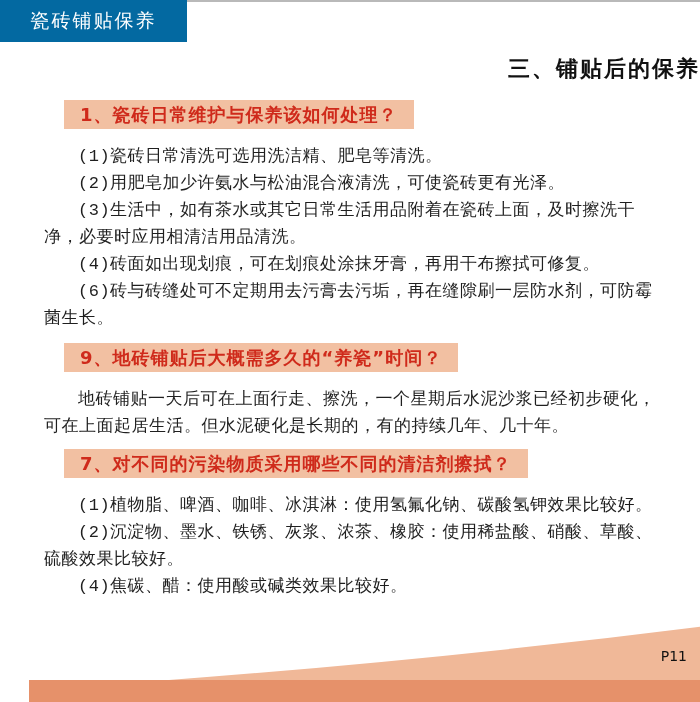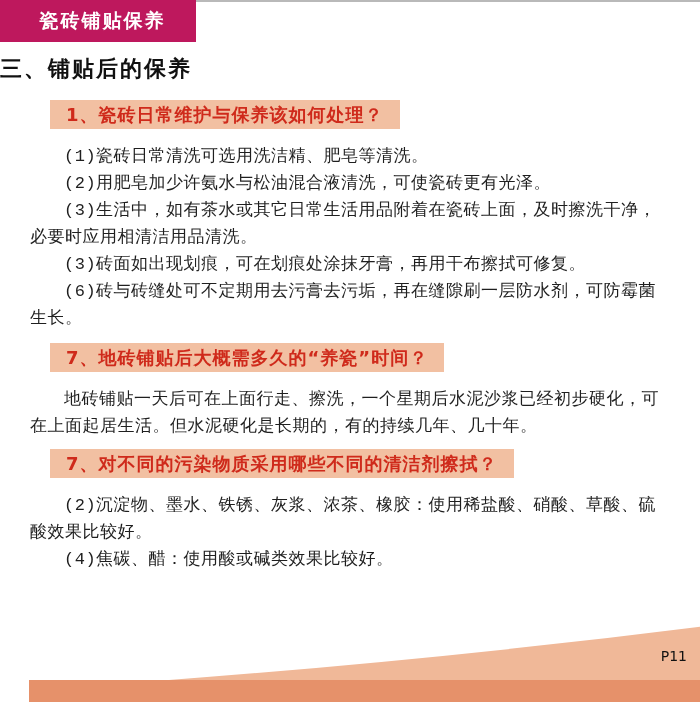--- a/index.html
+++ b/index.html
@@ -12,35 +12,34 @@
     color:#1f1f1f;
     box-sizing:border-box;
   }
   .top-line{
     position:absolute;top:0;left:0;width:700px;height:2px;
     background:#b9b9b9;
   }
   .badge{
     position:absolute;top:0;left:0;
     width:187px;height:42px;
-    background:#be185d;
+    background:#0369a1;
     color:#ffffff;
-    font-size:19px;font-weight:bold;
+    font-size:19px;font-weight:normal;
     display:flex;align-items:center;justify-content:center;
     letter-spacing:2px;
-    padding-left:9px;
   }
   .title{
     margin:54px 0 0 0;
-    text-align:left;
+    text-align:right;
     font-size:22px;line-height:30px;
     font-weight:bold;color:#111111;
     letter-spacing:2px;
   }
-  .content{padding:0 30px;}
+  .content{padding:0 44px;}
   .bar-wrap{font-size:0;}
   .bar{
     display:inline-block;
     margin-left:20px;
     background:#f2c0a2;
     color:#cf2a1b;
     font-size:18px;font-weight:bold;
     line-height:29px;
     padding:0 16px;
     letter-spacing:1px;
@@ -80,35 +79,36 @@
 
   <div class="content">
 
     <div class="bar-wrap s1">
       <span class="bar">1、瓷砖日常维护与保养该如何处理？</span>
     </div>
     <div class="paras">
       <p>(1)瓷砖日常清洗可选用洗洁精、肥皂等清洗。</p>
       <p>(2)用肥皂加少许氨水与松油混合液清洗，可使瓷砖更有光泽。</p>
       <p>(3)生活中，如有茶水或其它日常生活用品附着在瓷砖上面，及时擦洗干净，必要时应用相清洁用品清洗。</p>
-      <p>(3)砖面如出现划痕，可在划痕处涂抹牙膏，再用干布擦拭可修复。</p>
+      <p>(4)砖面如出现划痕，可在划痕处涂抹牙膏，再用干布擦拭可修复。</p>
       <p>(6)砖与砖缝处可不定期用去污膏去污垢，再在缝隙刷一层防水剂，可防霉菌生长。</p>
     </div>
 
     <div class="bar-wrap s2">
-      <span class="bar">7、地砖铺贴后大概需多久的“养瓷”时间？</span>
+      <span class="bar">9、地砖铺贴后大概需多久的“养瓷”时间？</span>
     </div>
     <div class="paras">
       <p>地砖铺贴一天后可在上面行走、擦洗，一个星期后水泥沙浆已经初步硬化，可在上面起居生活。但水泥硬化是长期的，有的持续几年、几十年。</p>
     </div>
 
     <div class="bar-wrap s3">
       <span class="bar">7、对不同的污染物质采用哪些不同的清洁剂擦拭？</span>
     </div>
     <div class="paras">
+      <p>(1)植物脂、啤酒、咖啡、冰淇淋：使用氢氟化钠、碳酸氢钾效果比较好。</p>
       <p>(2)沉淀物、墨水、铁锈、灰浆、浓茶、橡胶：使用稀盐酸、硝酸、草酸、硫酸效果比较好。</p>
       <p>(4)焦碳、醋：使用酸或碱类效果比较好。</p>
     </div>
 
   </div>
 
   <div class="footer">
     <svg width="700" height="90" viewBox="0 0 700 90">
       <path d="M140,68 Q430,46 700,11 L700,90 L0,90 L0,68 Z" fill="#f0b898"></path>
       <rect x="0" y="68" width="700" height="22" fill="#e6916a"></rect>

